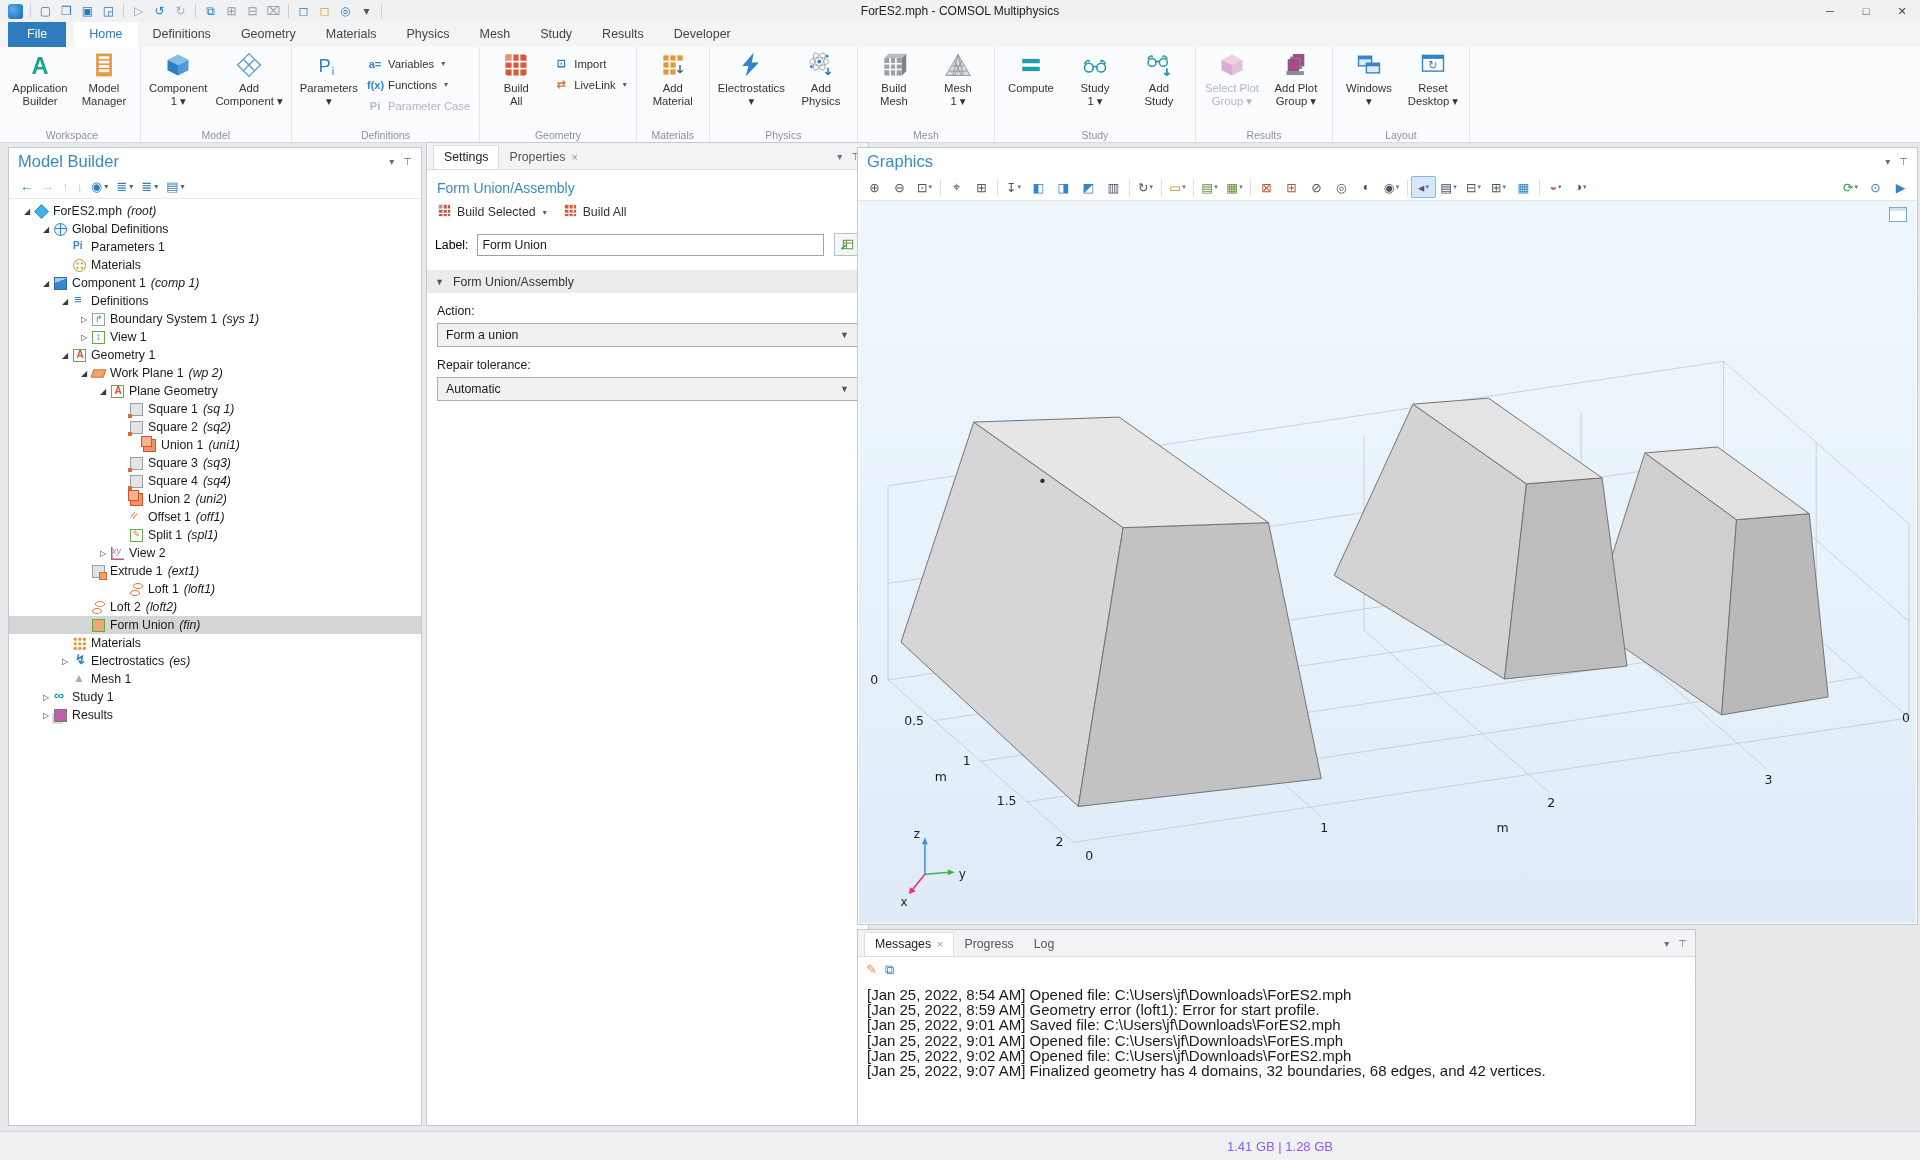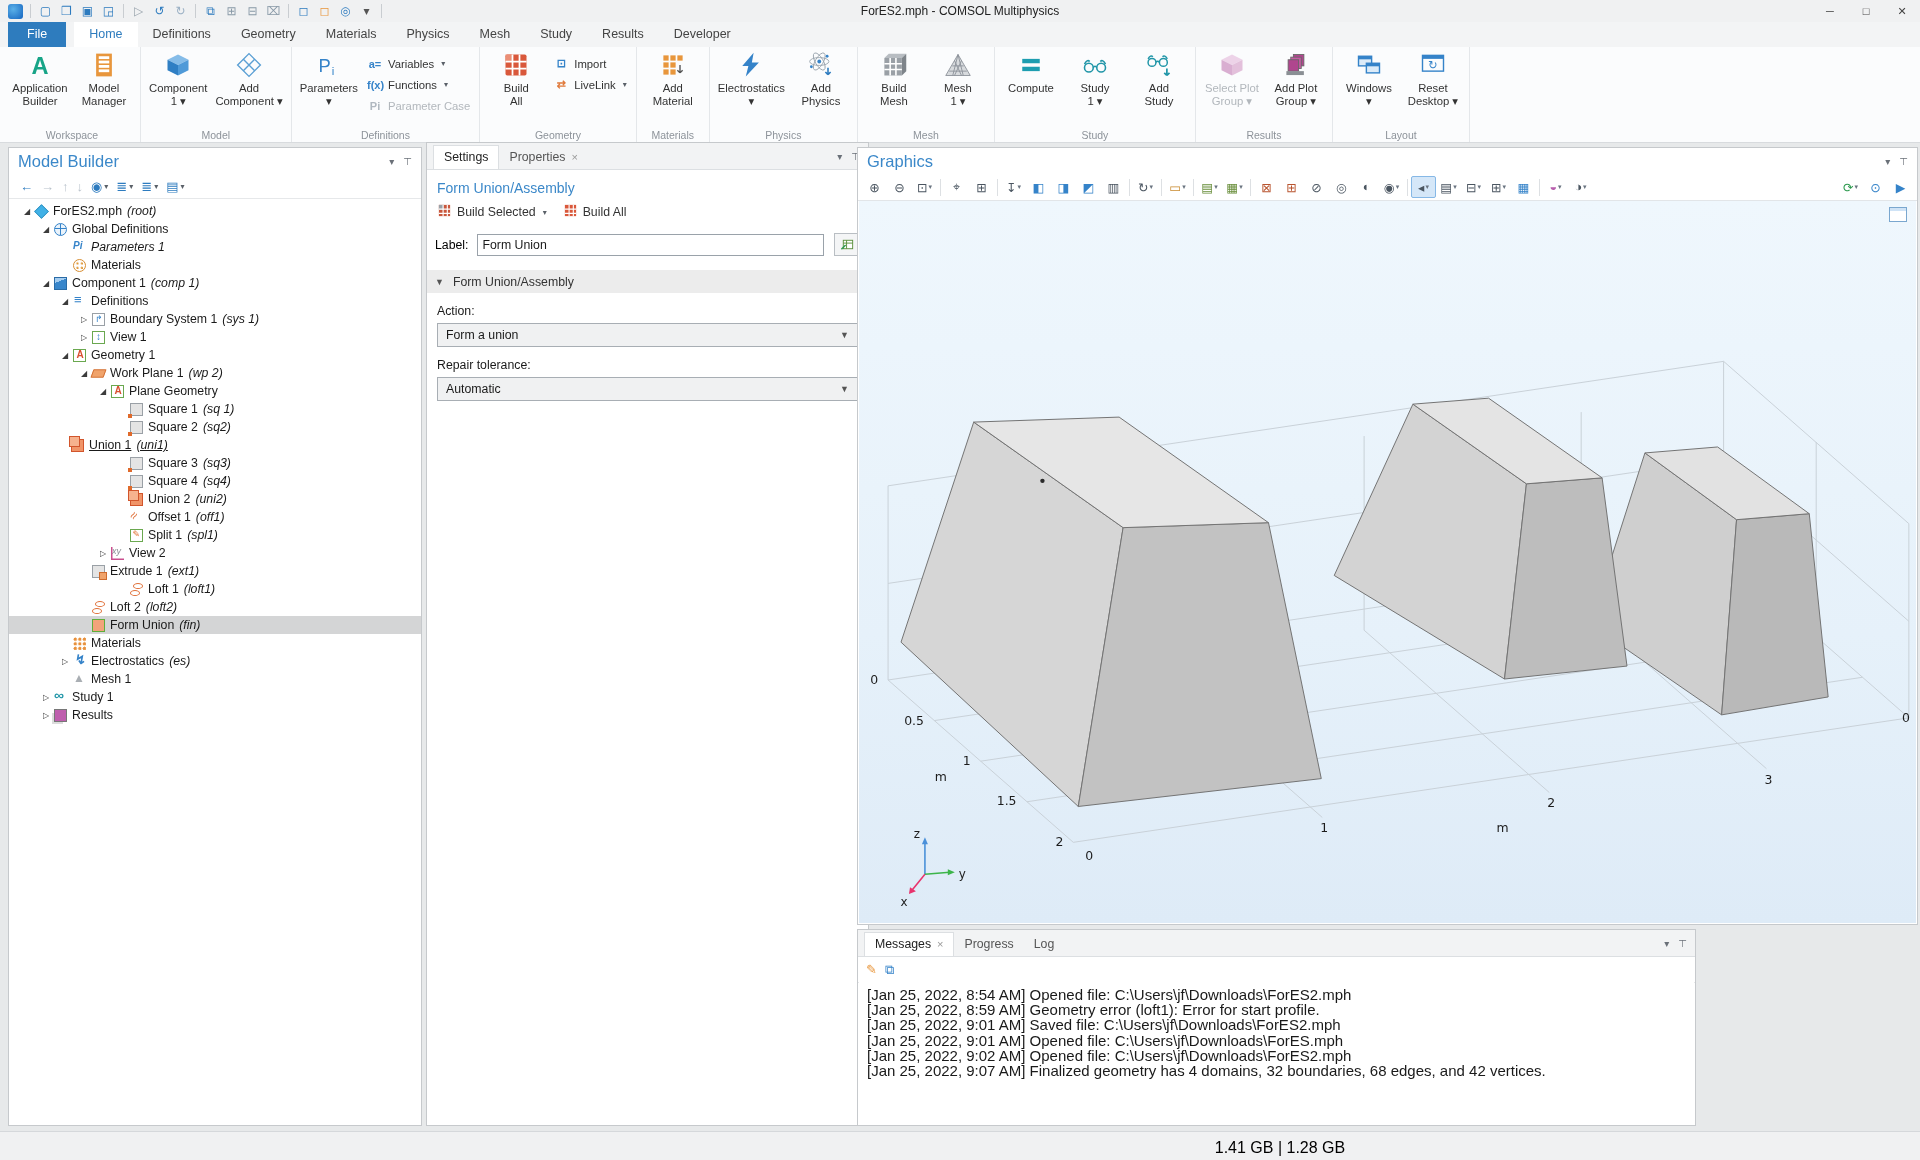--- a/index.html
+++ b/index.html
@@ -122,21 +122,21 @@
   #scene{position:absolute;inset:0;width:100%;height:100%}
   .corner-ic{position:absolute;top:6px;right:9px;width:16px;height:13px;border:1px solid #7aa7cf;
     background:#fff;box-shadow:inset 0 3px #cfe3f6}
   
   .msg-toolbar{height:25px;display:flex;align-items:center;gap:8px;padding-left:8px;border-bottom:1px solid #e6e8ea}
   .msgt{font-size:13px}
   .msg-body{position:absolute;top:52px;bottom:1px;left:1px;right:1px;overflow:hidden;padding:5px 0 0 8px;background:#fff}
   .mline{font-size:15px;line-height:15.2px;color:#1a1a1a;white-space:pre}
   
   .statusbar{position:absolute;left:0;right:0;bottom:0;height:28px;background:#f0f1f2;border-top:1px solid #d5d8db}
-  .status-mem{position:absolute;left:1280px;transform:translateX(-50%);top:7px;font-size:16px;color:#000000}
+  .status-mem{position:absolute;left:1280px;transform:translateX(-50%);top:7px;font-size:13px;color:#8b5cf6}
 </style>
 </head>
 <body>
 
 <div class="titlebar">
   <div id="qat">
       <div class="qlogo"></div>
       <div class="qsep"></div>
       <div class="qat-ic" style="color: rgb(45, 123, 191);">▢</div>
       <div class="qat-ic" style="color: rgb(45, 123, 191);">❒</div>
@@ -509,21 +509,21 @@
         <span class="tarrow">◢</span>
         <span class="ti root"></span>
         <span>ForES2.mph</span>
         <span class="tdetail">(root)</span>
       </div>
       <div class="trow" style="padding-left: 29px;">
         <span class="tarrow">◢</span>
         <span class="ti globe"></span>
         <span>Global Definitions</span>
       </div>
-      <div class="trow" style="padding-left: 48px; font-style: italic;">
+      <div class="trow" style="padding-left: 48px;">
         <span class="tarrow"></span>
         <span class="ti pi"></span>
         <span>Parameters 1</span>
       </div>
       <div class="trow" style="padding-left: 48px;">
         <span class="tarrow"></span>
         <span class="ti mat-g"></span>
         <span>Materials</span>
       </div>
       <div class="trow" style="padding-left: 29px;">
@@ -569,21 +569,21 @@
         <span class="ti square"></span>
         <span>Square 1</span>
         <span class="tdetail">(sq 1)</span>
       </div>
       <div class="trow" style="padding-left: 105px;">
         <span class="tarrow"></span>
         <span class="ti square"></span>
         <span>Square 2</span>
         <span class="tdetail">(sq2)</span>
       </div>
-      <div class="trow" style="padding-left: 46px; text-decoration: underline;">
+      <div class="trow" style="padding-left: 118px;">
         <span class="tarrow"></span>
         <span class="ti union"></span>
         <span>Union 1</span>
         <span class="tdetail">(uni1)</span>
       </div>
       <div class="trow" style="padding-left: 105px;">
         <span class="tarrow"></span>
         <span class="ti square"></span>
         <span>Square 3</span>
         <span class="tdetail">(sq3)</span>

